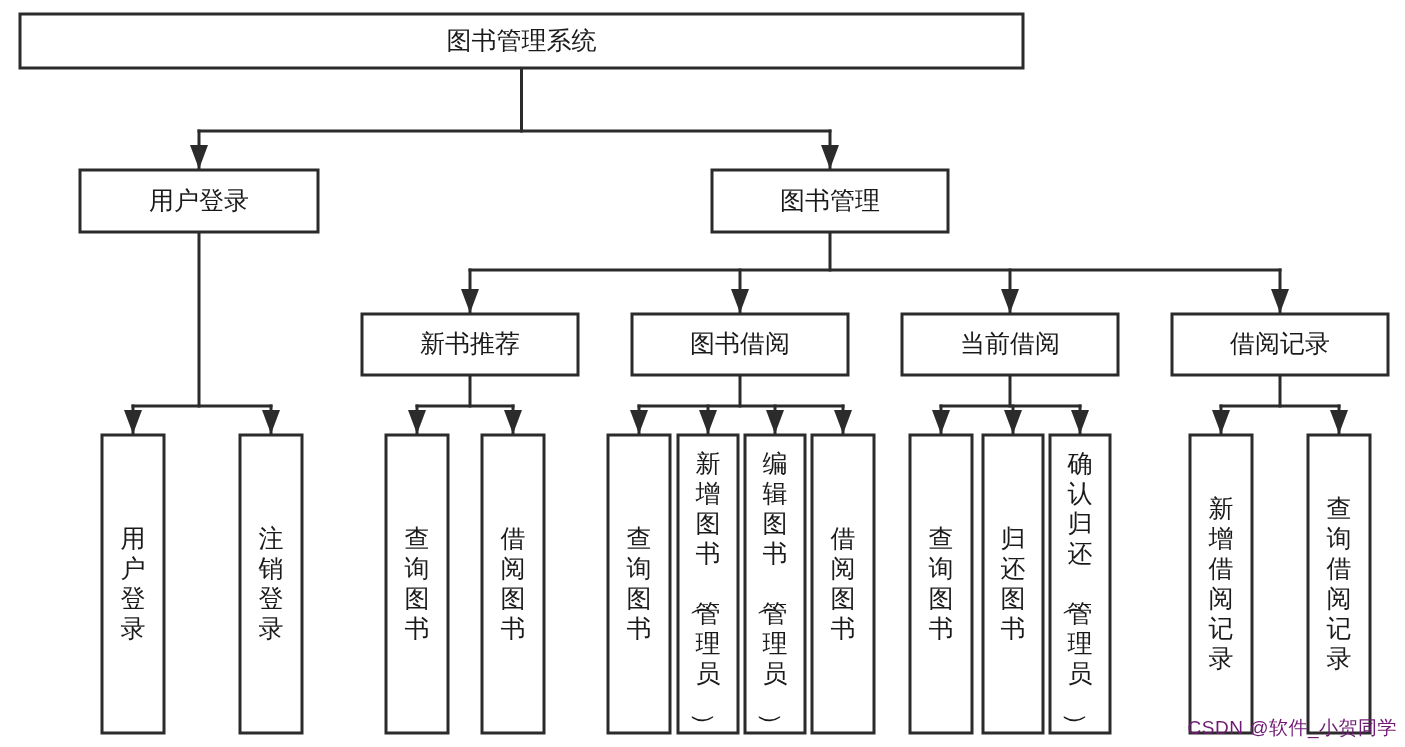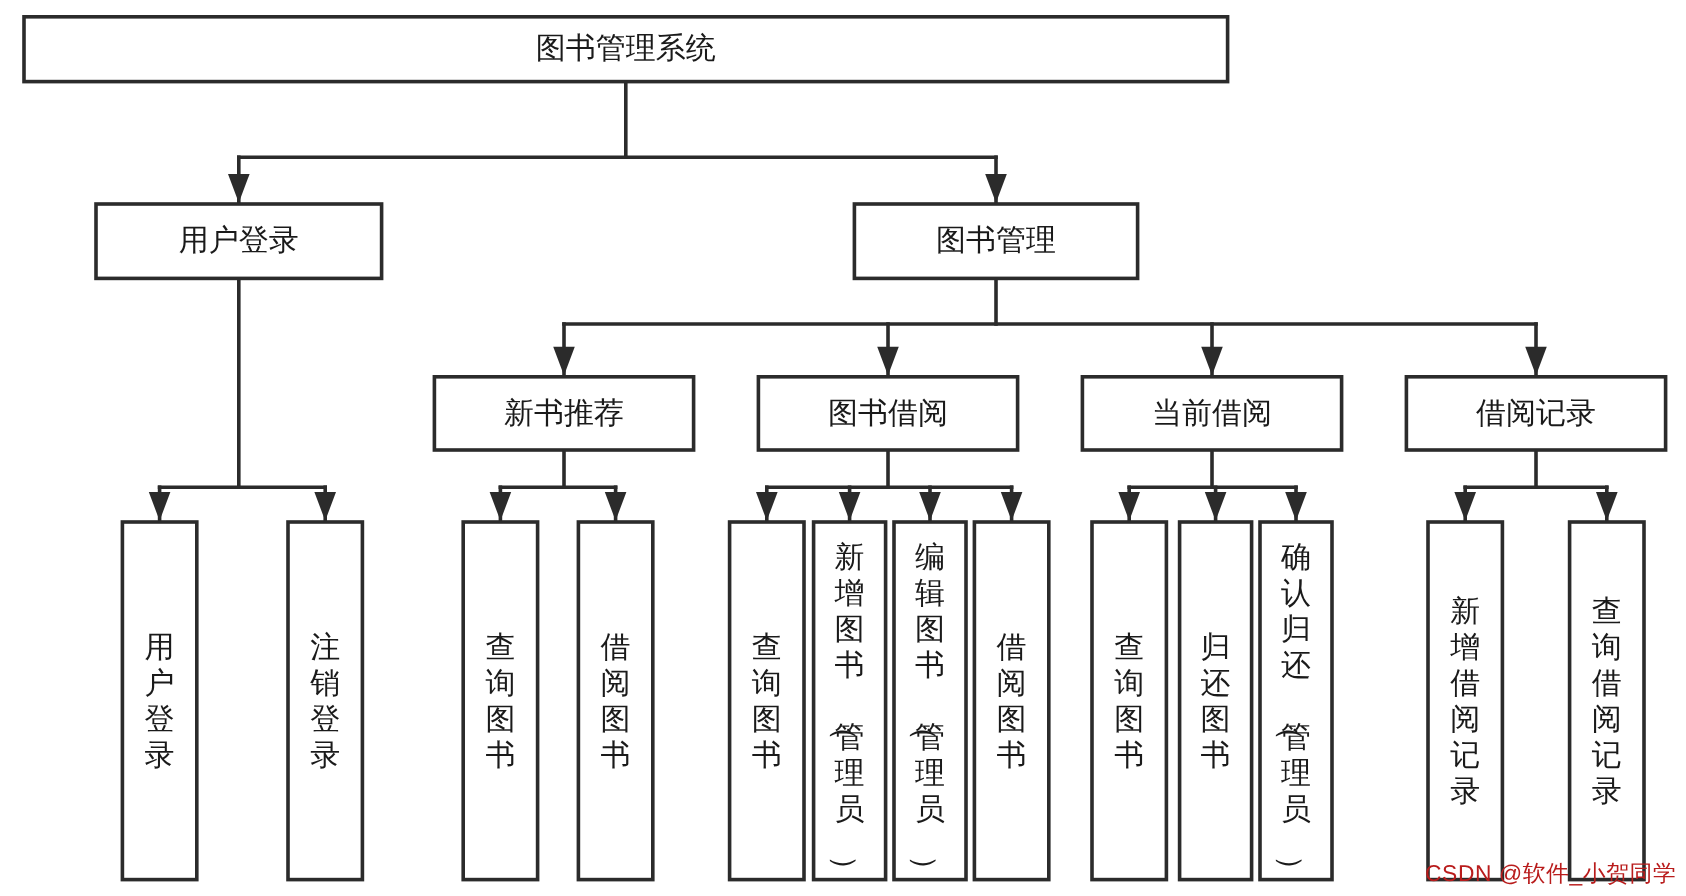--- a/index.html
+++ b/index.html
@@ -52,21 +52,21 @@
   .arrow-head {
     fill: #2b2b2b;
     stroke: none;
   }
   .watermark {
     position: absolute;
     right: 8px;
     bottom: 6px;
     font-family: "Liberation Sans", "DejaVu Sans", sans-serif;
     font-size: 19px;
-    color: #b91c1c;
+    color: #701a75;
     white-space: nowrap;
     letter-spacing: 0.5px;
     pointer-events: none;
   }
 </style>
 </head>
 <body>
 
 <div id="diagram-root">
   <svg id="tree-svg" viewBox="0 0 1405 747" xmlns="http://www.w3.org/2000/svg">

